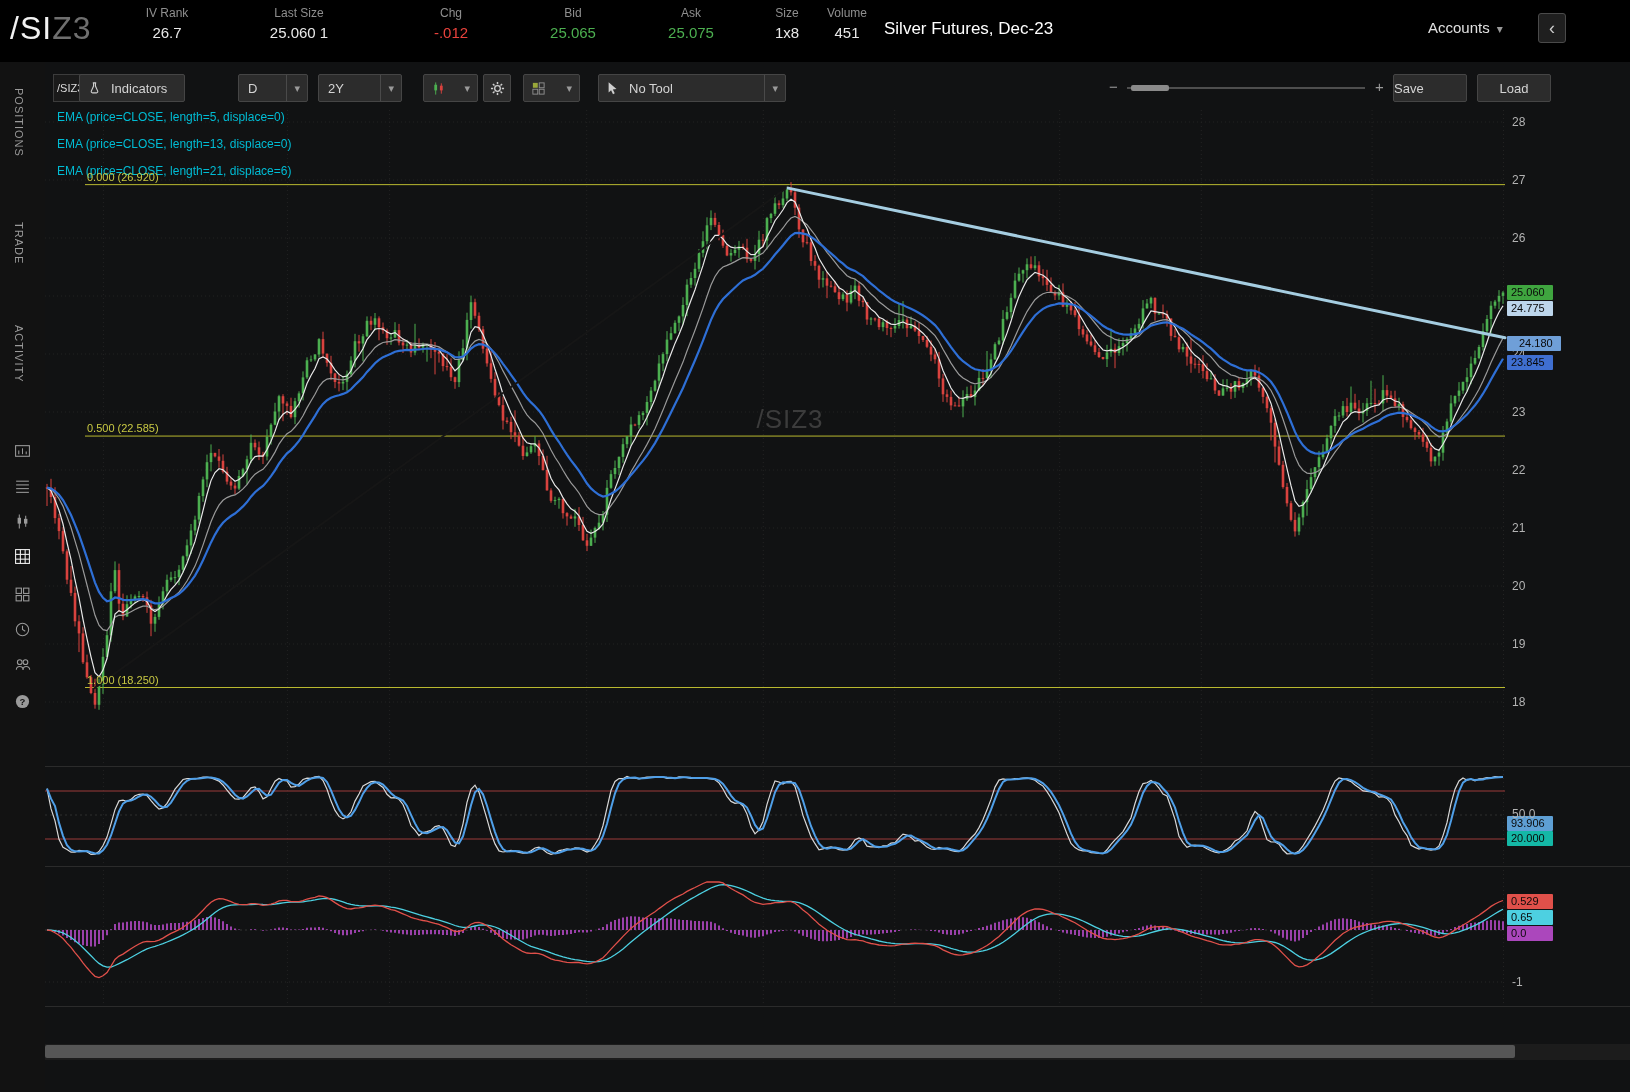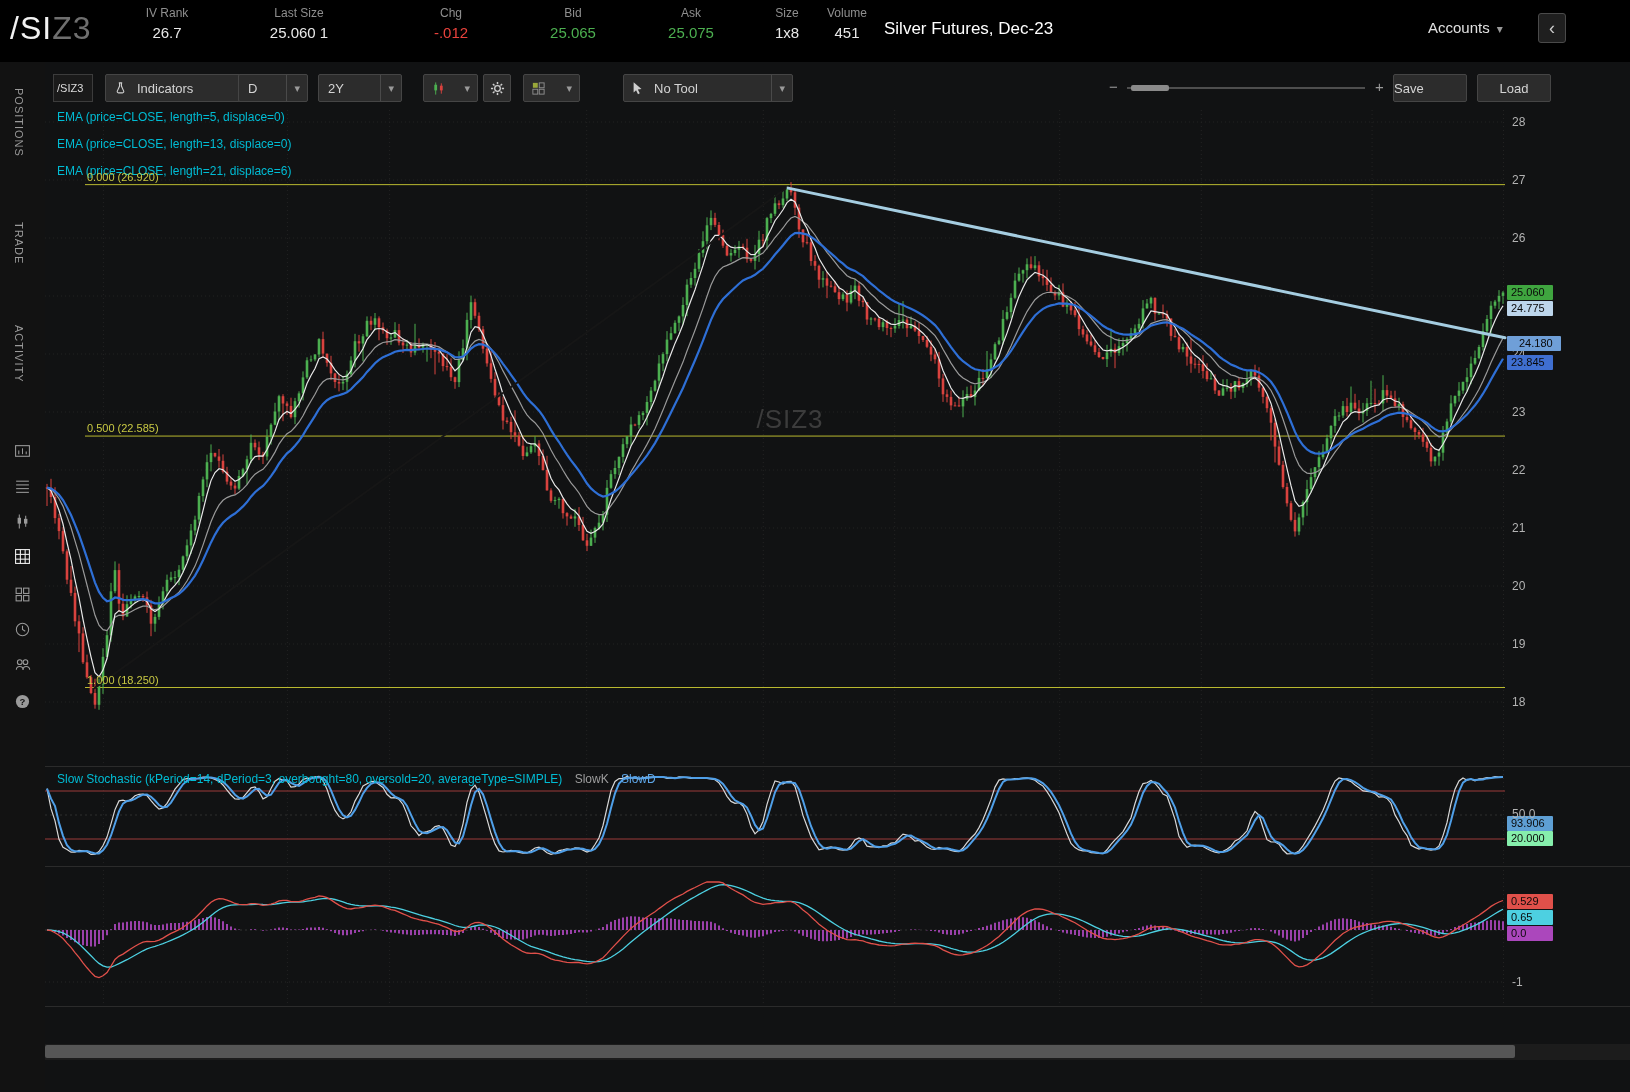--- a/index.html
+++ b/index.html
@@ -1287,21 +1287,21 @@
         <line x1="1446.0" y1="868" x2="1446.0" y2="858.1" stroke="#ab47bc" stroke-width="1.8"></line>
         <line x1="1450.0" y1="868" x2="1450.0" y2="858.2" stroke="#ab47bc" stroke-width="1.8"></line>
         <line x1="1454.0" y1="868" x2="1454.0" y2="858.5" stroke="#ab47bc" stroke-width="1.8"></line>
         <line x1="1458.0" y1="868" x2="1458.0" y2="859.2" stroke="#ab47bc" stroke-width="1.8"></line>
         <polyline points="2.0,868.0 6.0,868.1 10.0,868.6 14.0,869.6 18.0,870.9 22.0,873.0 26.0,875.5 30.0,878.5 34.0,881.9 38.0,885.7 42.0,889.7 46.0,893.8 50.0,897.9 54.0,901.4 58.0,903.9 62.0,905.2 66.0,905.0 70.0,903.5 74.0,901.6 78.0,899.7 82.0,897.7 86.0,895.5 90.0,893.2 94.0,891.0 98.0,888.8 102.0,886.9 106.0,885.5 110.0,884.3 114.0,883.0 118.0,881.6 122.0,880.0 126.0,878.3 130.0,876.6 134.0,874.8 138.0,872.9 142.0,870.8 146.0,868.5 150.0,866.1 154.0,863.3 158.0,860.3 162.0,857.0 166.0,853.7 170.0,850.5 174.0,847.7 178.0,845.6 182.0,844.1 186.0,843.2 190.0,842.9 194.0,842.7 198.0,842.7 202.0,842.7 206.0,842.5 210.0,842.3 214.0,842.3 218.0,842.5 222.0,842.6 226.0,842.5 230.0,842.1 234.0,841.5 238.0,840.9 242.0,840.4 246.0,840.2 250.0,840.1 254.0,840.0 258.0,839.8 262.0,839.2 266.0,838.6 270.0,837.9 274.0,837.1 278.0,836.6 282.0,836.4 286.0,836.7 290.0,837.5 294.0,838.6 298.0,839.9 302.0,841.3 306.0,842.4 310.0,843.1 314.0,843.7 318.0,844.0 322.0,844.0 326.0,844.0 330.0,843.8 334.0,843.8 338.0,844.0 342.0,844.4 346.0,845.1 350.0,845.7 354.0,846.6 358.0,847.7 362.0,848.8 366.0,850.1 370.0,851.4 374.0,852.7 378.0,853.8 382.0,854.9 386.0,856.0 390.0,857.1 394.0,858.1 398.0,859.3 402.0,860.6 406.0,862.0 410.0,863.5 414.0,864.7 418.0,865.4 422.0,865.5 426.0,864.8 430.0,864.0 434.0,863.2 438.0,862.9 442.0,863.1 446.0,863.8 450.0,865.0 454.0,866.7 458.0,868.7 462.0,871.0 466.0,873.3 470.0,875.7 474.0,878.0 478.0,880.3 482.0,882.5 486.0,884.3 490.0,885.6 494.0,886.9 498.0,888.0 502.0,889.4 506.0,890.9 510.0,892.3 514.0,893.6 518.0,894.8 522.0,895.9 526.0,896.9 530.0,897.6 534.0,898.2 538.0,898.8 542.0,899.4 546.0,899.8 550.0,899.8 554.0,899.5 558.0,898.7 562.0,897.3 566.0,895.3 570.0,892.8 574.0,890.0 578.0,886.9 582.0,883.6 586.0,880.1 590.0,876.7 594.0,873.4 598.0,870.3 602.0,867.2 606.0,864.2 610.0,861.3 614.0,858.4 618.0,855.4 622.0,852.5 626.0,849.6 630.0,846.9 634.0,844.3 638.0,841.8 642.0,839.3 646.0,836.9 650.0,834.7 654.0,832.4 658.0,830.2 662.0,828.1 666.0,826.0 670.0,824.3 674.0,823.2 678.0,822.7 682.0,823.0 686.0,823.7 690.0,824.7 694.0,825.9 698.0,827.3 702.0,829.0 706.0,830.9 710.0,832.8 714.0,834.5 718.0,836.1 722.0,837.3 726.0,838.1 730.0,838.6 734.0,839.0 738.0,839.3 742.0,839.3 746.0,839.4 750.0,839.8 754.0,840.7 758.0,842.1 762.0,843.9 766.0,846.1 770.0,848.5 774.0,851.3 778.0,854.1 782.0,856.9 786.0,859.6 790.0,862.2 794.0,864.8 798.0,867.0 802.0,869.2 806.0,870.9 810.0,872.3 814.0,873.5 818.0,874.6 822.0,875.7 826.0,876.9 830.0,877.9 834.0,879.0 838.0,879.8 842.0,880.6 846.0,881.2 850.0,881.7 854.0,881.9 858.0,882.0 862.0,882.0 866.0,881.8 870.0,881.7 874.0,881.6 878.0,881.6 882.0,881.7 886.0,881.9 890.0,882.3 894.0,882.9 898.0,883.9 902.0,885.0 906.0,886.3 910.0,887.5 914.0,888.6 918.0,889.5 922.0,890.0 926.0,890.2 930.0,890.2 934.0,889.7 938.0,888.9 942.0,887.8 946.0,886.4 950.0,884.6 954.0,882.6 958.0,880.2 962.0,877.5 966.0,874.6 970.0,871.4 974.0,868.2 978.0,865.0 982.0,861.9 986.0,859.1 990.0,856.7 994.0,854.7 998.0,853.3 1002.0,852.3 1006.0,851.9 1010.0,851.8 1014.0,852.1 1018.0,852.7 1022.0,853.6 1026.0,854.6 1030.0,855.8 1034.0,857.3 1038.0,859.0 1042.0,860.9 1046.0,862.8 1050.0,864.8 1054.0,866.7 1058.0,868.6 1062.0,870.3 1066.0,871.7 1070.0,872.9 1074.0,873.7 1078.0,874.3 1082.0,874.6 1086.0,874.6 1090.0,874.4 1094.0,873.9 1098.0,873.0 1102.0,871.9 1106.0,870.6 1110.0,869.5 1114.0,868.5 1118.0,867.7 1122.0,867.0 1126.0,866.8 1130.0,866.9 1134.0,867.4 1138.0,868.0 1142.0,868.8 1146.0,869.8 1150.0,870.9 1154.0,871.9 1158.0,873.0 1162.0,874.1 1166.0,875.2 1170.0,876.4 1174.0,877.6 1178.0,878.6 1182.0,879.5 1186.0,880.2 1190.0,880.6 1194.0,880.9 1198.0,880.9 1202.0,880.8 1206.0,880.4 1210.0,879.8 1214.0,879.4 1218.0,879.2 1222.0,879.2 1226.0,879.6 1230.0,880.5 1234.0,881.9 1238.0,883.8 1242.0,886.2 1246.0,888.9 1250.0,891.8 1254.0,894.4 1258.0,896.4 1262.0,897.7 1266.0,898.2 1270.0,898.0 1274.0,897.1 1278.0,895.8 1282.0,893.9 1286.0,891.6 1290.0,888.9 1294.0,886.1 1298.0,883.2 1302.0,880.4 1306.0,877.7 1310.0,875.2 1314.0,873.0 1318.0,871.2 1322.0,869.5 1326.0,867.9 1330.0,866.6 1334.0,865.5 1338.0,864.3 1342.0,863.3 1346.0,862.5 1350.0,862.0 1354.0,861.7 1358.0,861.7 1362.0,862.0 1366.0,862.6 1370.0,863.4 1374.0,864.3 1378.0,865.3 1382.0,866.6 1386.0,868.0 1390.0,869.4 1394.0,870.7 1398.0,871.5 1402.0,871.8 1406.0,871.6 1410.0,870.9 1414.0,869.8 1418.0,868.4 1422.0,866.9 1426.0,865.1 1430.0,863.3 1434.0,861.3 1438.0,859.1 1442.0,856.7 1446.0,854.3 1450.0,851.8 1454.0,849.4 1458.0,847.2" fill="none" stroke="#4dd0e1" stroke-width="1.3"></polyline>
         <polyline points="2.0,868.0 6.0,868.7 10.0,870.7 14.0,873.2 18.0,876.5 22.0,881.1 26.0,885.4 30.0,890.6 34.0,895.4 38.0,900.8 42.0,905.8 46.0,910.4 50.0,914.3 54.0,915.5 58.0,913.8 62.0,910.5 66.0,904.2 70.0,897.4 74.0,894.1 78.0,892.1 82.0,889.4 86.0,886.7 90.0,884.2 94.0,882.0 98.0,880.2 102.0,879.3 106.0,879.7 110.0,879.4 114.0,878.1 118.0,876.1 122.0,873.6 126.0,871.4 130.0,869.6 134.0,867.7 138.0,865.2 142.0,862.5 146.0,859.4 150.0,856.3 154.0,852.3 158.0,848.2 162.0,843.9 166.0,840.2 170.0,837.9 174.0,836.7 178.0,836.9 182.0,838.1 186.0,839.7 190.0,841.5 194.0,842.3 198.0,842.7 202.0,842.6 206.0,841.7 210.0,841.6 214.0,842.3 218.0,843.3 222.0,842.9 226.0,842.1 230.0,840.8 234.0,838.9 238.0,838.4 242.0,838.4 246.0,839.6 250.0,839.7 254.0,839.6 258.0,838.7 262.0,837.0 266.0,836.1 270.0,835.3 274.0,834.0 278.0,834.4 282.0,835.7 286.0,837.9 290.0,840.6 294.0,843.1 298.0,845.2 302.0,846.6 306.0,847.0 310.0,846.1 314.0,845.8 318.0,845.3 322.0,844.1 326.0,843.7 330.0,843.2 334.0,843.7 338.0,844.7 342.0,846.2 346.0,847.6 350.0,848.4 354.0,850.2 358.0,851.9 362.0,853.5 366.0,855.4 370.0,856.5 374.0,857.7 378.0,858.5 382.0,859.2 386.0,860.3 390.0,861.4 394.0,862.4 398.0,864.2 402.0,865.7 406.0,867.6 410.0,869.5 414.0,869.4 418.0,868.4 422.0,865.6 426.0,862.2 430.0,860.6 434.0,860.3 438.0,861.6 442.0,863.7 446.0,866.6 450.0,870.0 454.0,873.3 458.0,877.0 462.0,879.9 466.0,882.7 470.0,885.0 474.0,887.4 478.0,889.7 482.0,891.0 486.0,891.4 490.0,891.2 494.0,891.7 498.0,892.8 502.0,894.8 506.0,896.8 510.0,898.1 514.0,898.6 518.0,899.7 522.0,900.4 526.0,900.7 530.0,900.5 534.0,900.5 538.0,901.3 542.0,901.9 546.0,901.4 550.0,900.0 554.0,898.1 558.0,895.7 562.0,891.6 566.0,887.1 570.0,882.9 574.0,878.7 578.0,874.4 582.0,870.4 586.0,866.3 590.0,863.2 594.0,860.1 598.0,857.6 602.0,855.0 606.0,852.3 610.0,849.7 614.0,846.6 618.0,843.7 622.0,840.7 626.0,838.2 630.0,835.9 634.0,833.9 638.0,832.0 642.0,829.4 646.0,827.3 650.0,825.5 654.0,823.5 658.0,821.5 662.0,820.0 666.0,820.0 670.0,820.0 674.0,820.0 678.0,820.9 682.0,823.8 686.0,826.5 690.0,828.8 694.0,830.8 698.0,832.9 702.0,835.8 706.0,838.5 710.0,840.5 714.0,841.4 718.0,842.4 722.0,841.9 726.0,841.5 730.0,840.7 734.0,840.6 738.0,840.3 742.0,839.6 746.0,839.7 750.0,841.2 754.0,844.3 758.0,847.9 762.0,850.9 766.0,854.8 770.0,858.4 774.0,862.2 778.0,865.2 782.0,868.2 786.0,870.5 790.0,872.7 794.0,874.9 798.0,876.2 802.0,877.7 806.0,877.9 810.0,877.6 814.0,878.4 818.0,878.9 822.0,880.5 826.0,881.5 830.0,882.1 834.0,883.0 838.0,883.3 842.0,883.7 846.0,883.9 850.0,883.6 854.0,882.9 858.0,882.1 862.0,881.9 866.0,881.4 870.0,881.2 874.0,881.3 878.0,881.5 882.0,882.0 886.0,882.8 890.0,883.6 894.0,885.4 898.0,887.8 902.0,889.6 906.0,891.3 910.0,892.5 914.0,893.1 918.0,892.9 922.0,892.0 926.0,891.3 930.0,889.9 934.0,887.8 938.0,885.8 942.0,883.5 946.0,880.8 950.0,877.4 954.0,874.4 958.0,870.5 962.0,866.8 966.0,863.0 970.0,858.8 974.0,855.1 978.0,852.1 982.0,849.6 986.0,848.0 990.0,846.9 994.0,847.0 998.0,847.4 1002.0,848.5 1006.0,850.1 1010.0,851.8 1014.0,853.0 1018.0,855.2 1022.0,856.9 1026.0,858.8 1030.0,860.7 1034.0,863.3 1038.0,865.8 1042.0,868.3 1046.0,870.5 1050.0,872.6 1054.0,874.6 1058.0,876.3 1062.0,877.0 1066.0,877.2 1070.0,877.6 1074.0,877.2 1078.0,876.6 1082.0,875.8 1086.0,874.6 1090.0,873.3 1094.0,871.9 1098.0,869.6 1102.0,867.5 1106.0,865.4 1110.0,864.9 1114.0,864.6 1118.0,864.4 1122.0,864.6 1126.0,866.0 1130.0,867.3 1134.0,869.1 1138.0,870.4 1142.0,872.1 1146.0,873.8 1150.0,875.2 1154.0,876.2 1158.0,877.3 1162.0,878.7 1166.0,879.6 1170.0,881.0 1174.0,882.4 1178.0,882.8 1182.0,882.9 1186.0,883.0 1190.0,882.2 1194.0,882.0 1198.0,881.2 1202.0,880.2 1206.0,878.7 1210.0,877.7 1214.0,877.7 1218.0,878.2 1222.0,879.4 1226.0,881.1 1230.0,884.1 1234.0,887.5 1238.0,891.6 1242.0,895.6 1246.0,899.7 1250.0,903.4 1254.0,904.8 1258.0,904.4 1262.0,902.8 1266.0,900.3 1270.0,897.2 1274.0,893.7 1278.0,890.4 1282.0,886.5 1286.0,882.4 1290.0,878.3 1294.0,874.9 1298.0,871.5 1302.0,869.2 1306.0,866.8 1310.0,865.3 1314.0,864.5 1318.0,863.7 1322.0,862.6 1326.0,861.8 1330.0,861.3 1334.0,860.9 1338.0,859.8 1342.0,859.4 1346.0,859.3 1350.0,860.0 1354.0,860.4 1358.0,861.8 1362.0,863.1 1366.0,864.8 1370.0,866.5 1374.0,868.0 1378.0,869.6 1382.0,871.4 1386.0,873.7 1390.0,875.0 1394.0,875.8 1398.0,874.8 1402.0,873.2 1406.0,870.6 1410.0,867.9 1414.0,865.5 1418.0,863.0 1422.0,860.8 1426.0,858.1 1430.0,855.8 1434.0,853.3 1438.0,850.4 1442.0,847.4 1446.0,844.4 1450.0,842.0 1454.0,840.0 1458.0,838.5" fill="none" stroke="#e0504a" stroke-width="1.3"></polyline>
       </svg>
 
     <div class="toolbar">
       <input class="symbol-input" value="/SIZ3" style="">
-      <div class="tb-ctl" style="left:60px;width:136px">
+      <div class="tb-ctl" style="left:34px;width:106px">
         <svg class="tb-icon" width="15" height="15" viewBox="0 0 16 16">
             <path d="M6.2 2 h3.6 M7 2 v3.4 L4.6 10.8 a1.3 1.3 0 0 0 1.2 1.8 h4.4 a1.3 1.3 0 0 0 1.2 -1.8 L9 5.4 V2" fill="none" stroke="#cfcfcf" stroke-width="1.2"></path>
           </svg>
         <span class="tb-label">Indicators</span>
       </div>
       <div class="tb-ctl" style="left:193px;width:70px">
         <span class="tb-label">D</span>
         <span class="dd-chev">▾</span>
       </div>
       <div class="tb-ctl" style="left:273px;width:84px">
@@ -1334,21 +1334,21 @@
       </div>
       <div class="tb-ctl" style="left:478px;width:57px">
         <svg class="tb-icon" width="15" height="15" viewBox="0 0 16 16">
             <rect x="2" y="2" width="5.2" height="5.2" fill="#9aa83a"></rect>
             <rect x="8.8" y="2" width="5.2" height="5.2" fill="none" stroke="#8f8f8f"></rect>
             <rect x="2" y="8.8" width="5.2" height="5.2" fill="none" stroke="#8f8f8f"></rect>
             <rect x="8.8" y="8.8" width="5.2" height="5.2" fill="none" stroke="#8f8f8f"></rect>
           </svg>
         <span class="chev-plain">▾</span>
       </div>
-      <div class="tb-ctl" style="left:578px;width:170px">
+      <div class="tb-ctl" style="left:553px;width:188px">
         <svg class="tb-icon" width="14" height="14" viewBox="0 0 16 16">
             <path d="M3 1.5 L12 9 L7.8 9.6 L10 14 L8 15 L5.8 10.6 L3 13 Z" fill="#cfcfcf"></path>
           </svg>
         <span class="tb-label">No Tool</span>
         <span class="dd-chev">▾</span>
       </div>
       <span class="zoom-minus" style="left:1064px">−</span>
       <div class="zoom-track">
           <div class="zoom-handle"></div>
         </div>
@@ -1368,25 +1368,20 @@
 
       <div class="watermark">/SIZ3</div>
 
       <div id="fib-labels">
           <div class="fib-label" style="left: 42px; top: 108.64px;">0.000 (26.920)</div>
           <div class="fib-label" style="left: 42px; top: 360.07px;">0.500 (22.585)</div>
           <div class="fib-label" style="left: 42px; top: 611.5px;">1.000 (18.250)</div>
         </div>
 
       <div class="sep" style="top:704px"></div>
-      <div class="panel-label" style="top:710px">
-        <span>Slow Stochastic (kPeriod=14, dPeriod=3, overbought=80, oversold=20, averageType=SIMPLE)</span>
-        <span class="lg" style="color:#9e9e9e">SlowK</span>
-        <span class="lg" style="color:#5ea6e8">SlowD</span>
-      </div>
 
       <div class="sep" style="top:804px"></div>
 
       <div class="sep" style="top:944px"></div>
       <div id="price-axis">
           <div class="axis-tick" style="top: 53px;">28</div>
           <div class="axis-tick" style="top: 111px;">27</div>
           <div class="axis-tick" style="top: 169px;">26</div>
           <div class="axis-tick" style="top: 227px;">25</div>
           <div class="axis-tick" style="top: 285px;">24</div>
@@ -1397,21 +1392,21 @@
           <div class="axis-tick" style="top: 575px;">19</div>
           <div class="axis-tick" style="top: 633px;">18</div>
           <div class="axis-badge" style="top: 222.52px; background: rgb(63, 165, 63);">25.060</div>
           <div class="axis-badge" style="top: 239.05px; background: rgb(189, 214, 236);">24.775</div>
           <div class="axis-badge" style="top: 273.56px; background: rgb(111, 159, 216); padding-left: 12px;">24.180</div>
           <div class="axis-badge" style="top: 292.99px; background: rgb(63, 111, 209);">23.845</div>
         </div>
       <div id="stoch-axis">
           <div class="axis-badge" style="top: 709.875px; background: rgb(94, 159, 212); margin-top: 44px;">93.906</div>
           <div class="axis-tick" style="top: 745px;">50.0</div>
-          <div class="axis-badge" style="top: 769px; background: #86efac;">20.000</div>
+          <div class="axis-badge" style="top: 769px; background: #14b8a6;">20.000</div>
         </div>
       <div id="macd-axis">
           <div class="axis-tick" style="top: 913px;">-1</div>
           <div class="axis-badge" style="top: 832.492px; background: rgb(224, 80, 74);">0.529</div>
           <div class="axis-badge" style="top: 848.492px; background: rgb(77, 208, 225);">0.65</div>
           <div class="axis-badge" style="top: 864.492px; background: rgb(171, 71, 188);">0.0</div>
         </div>
     </div>
 
     <div class="scrollbar">

